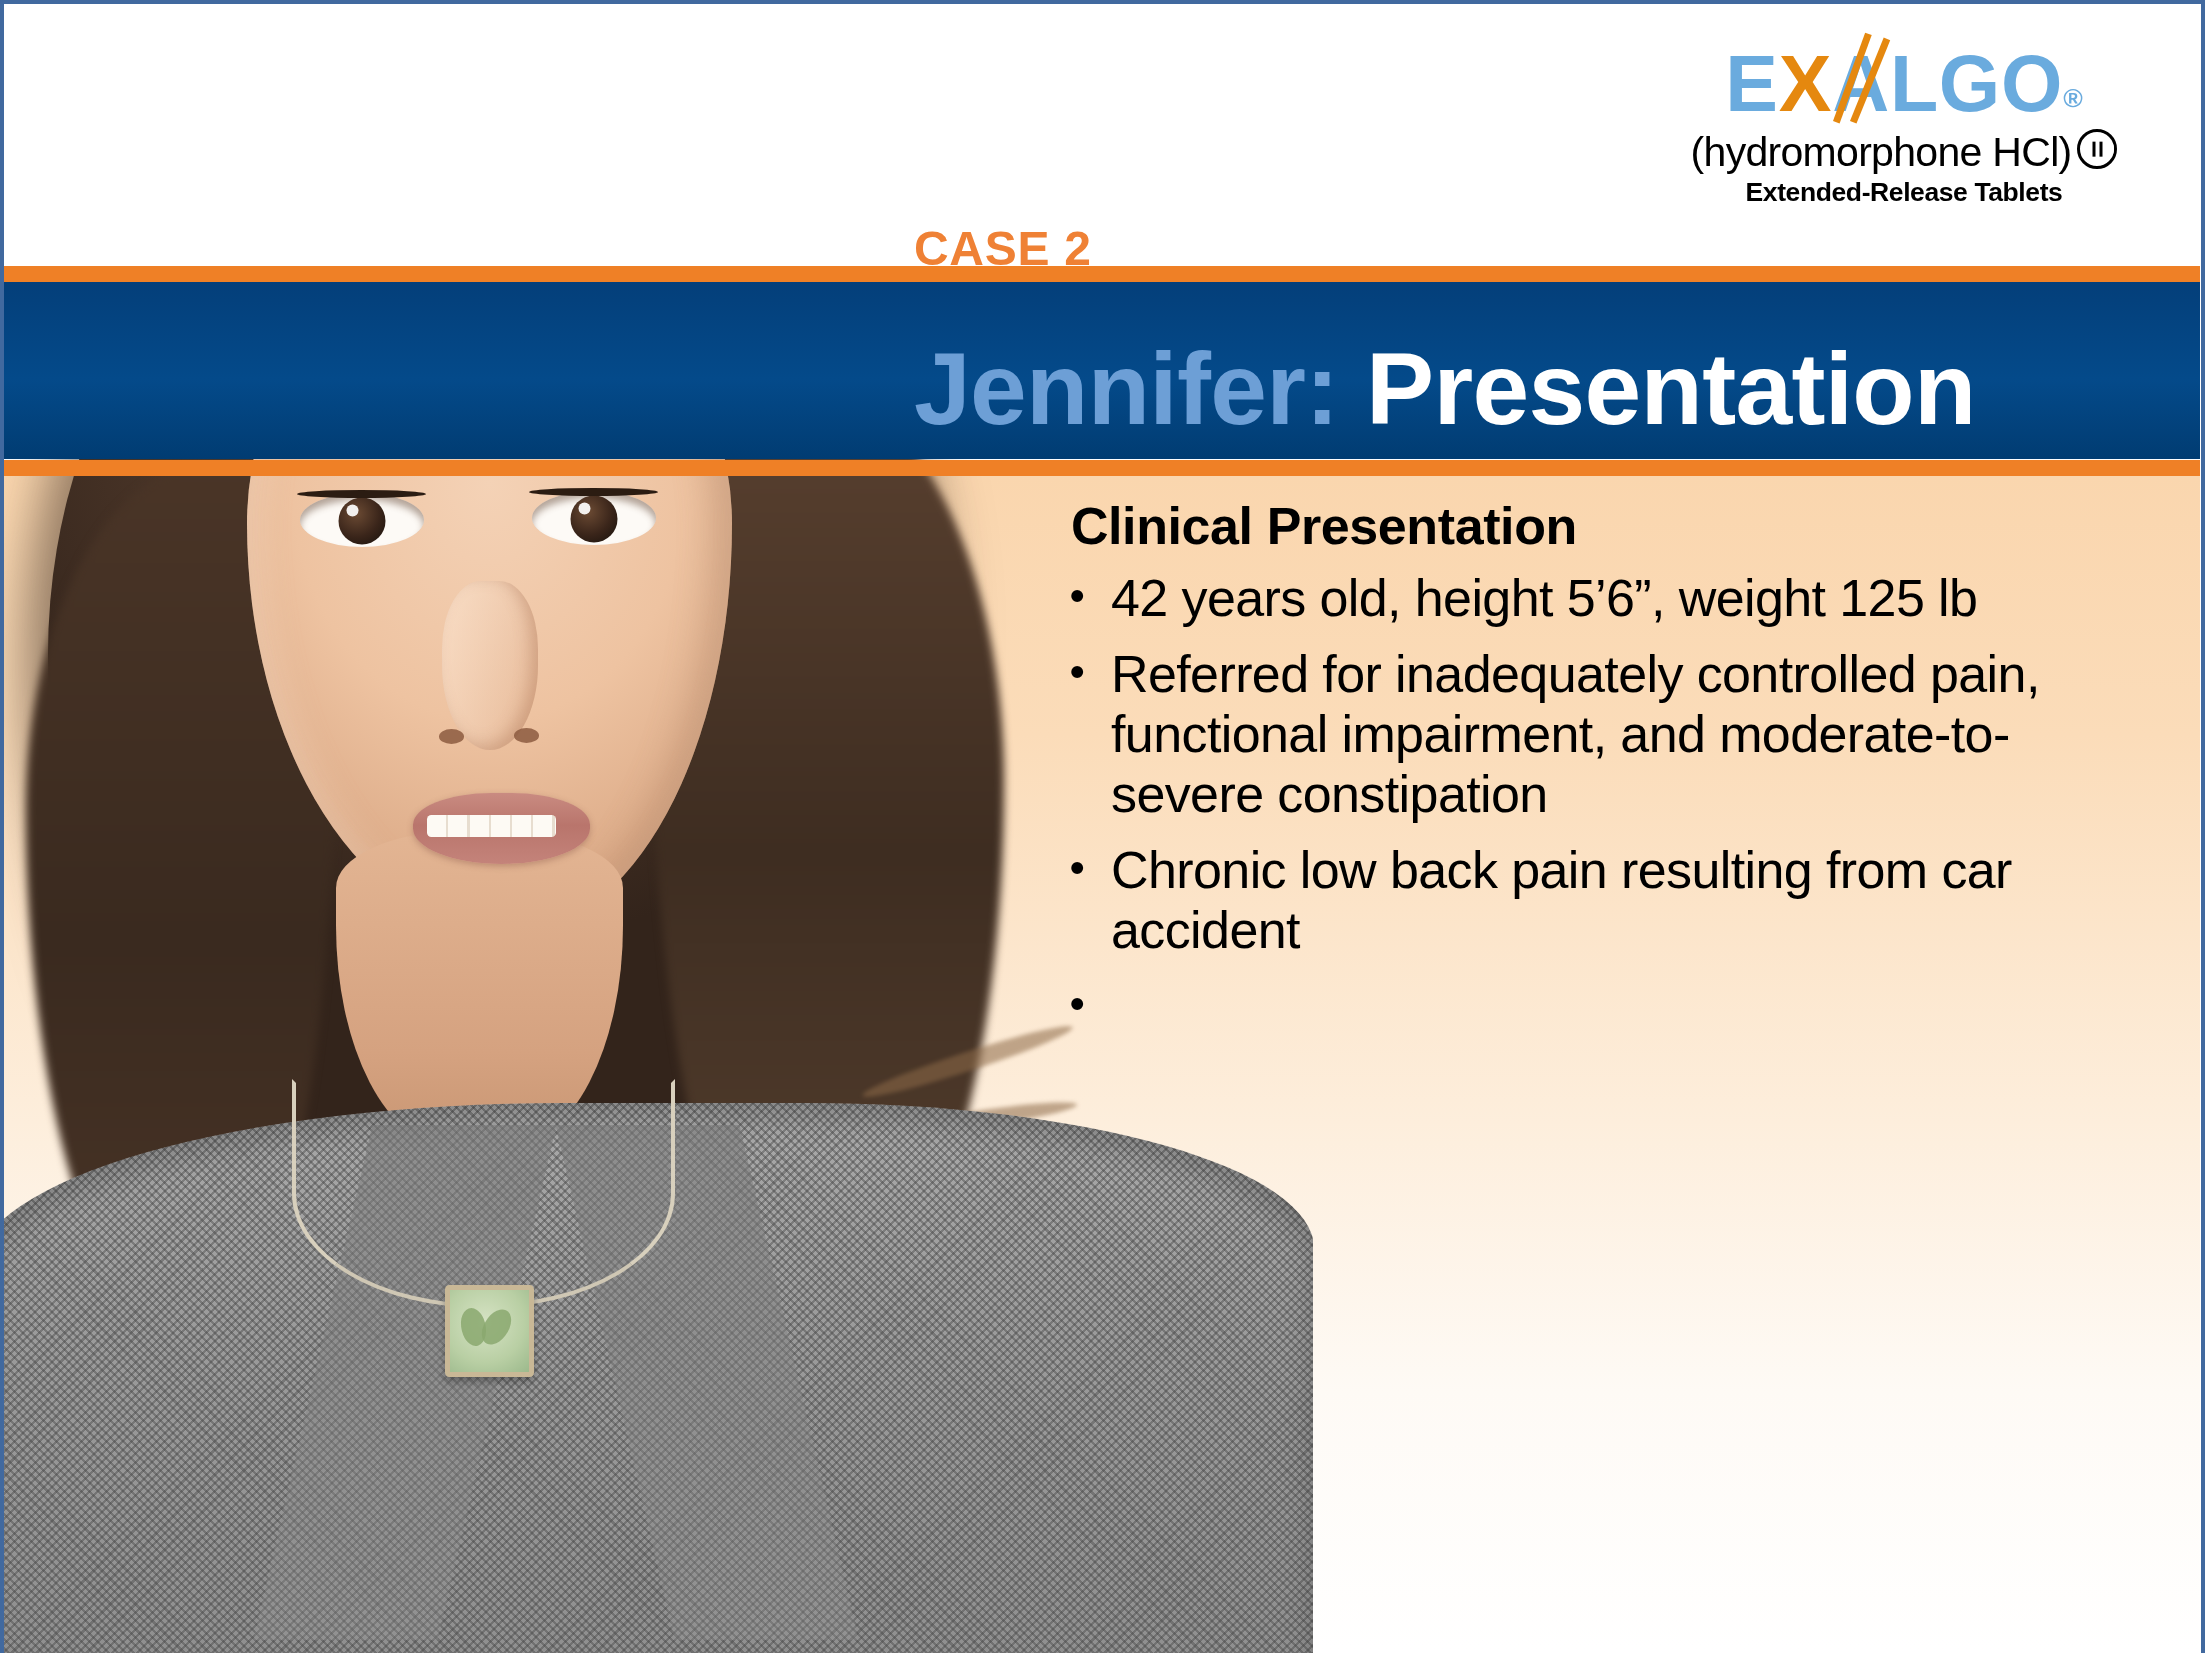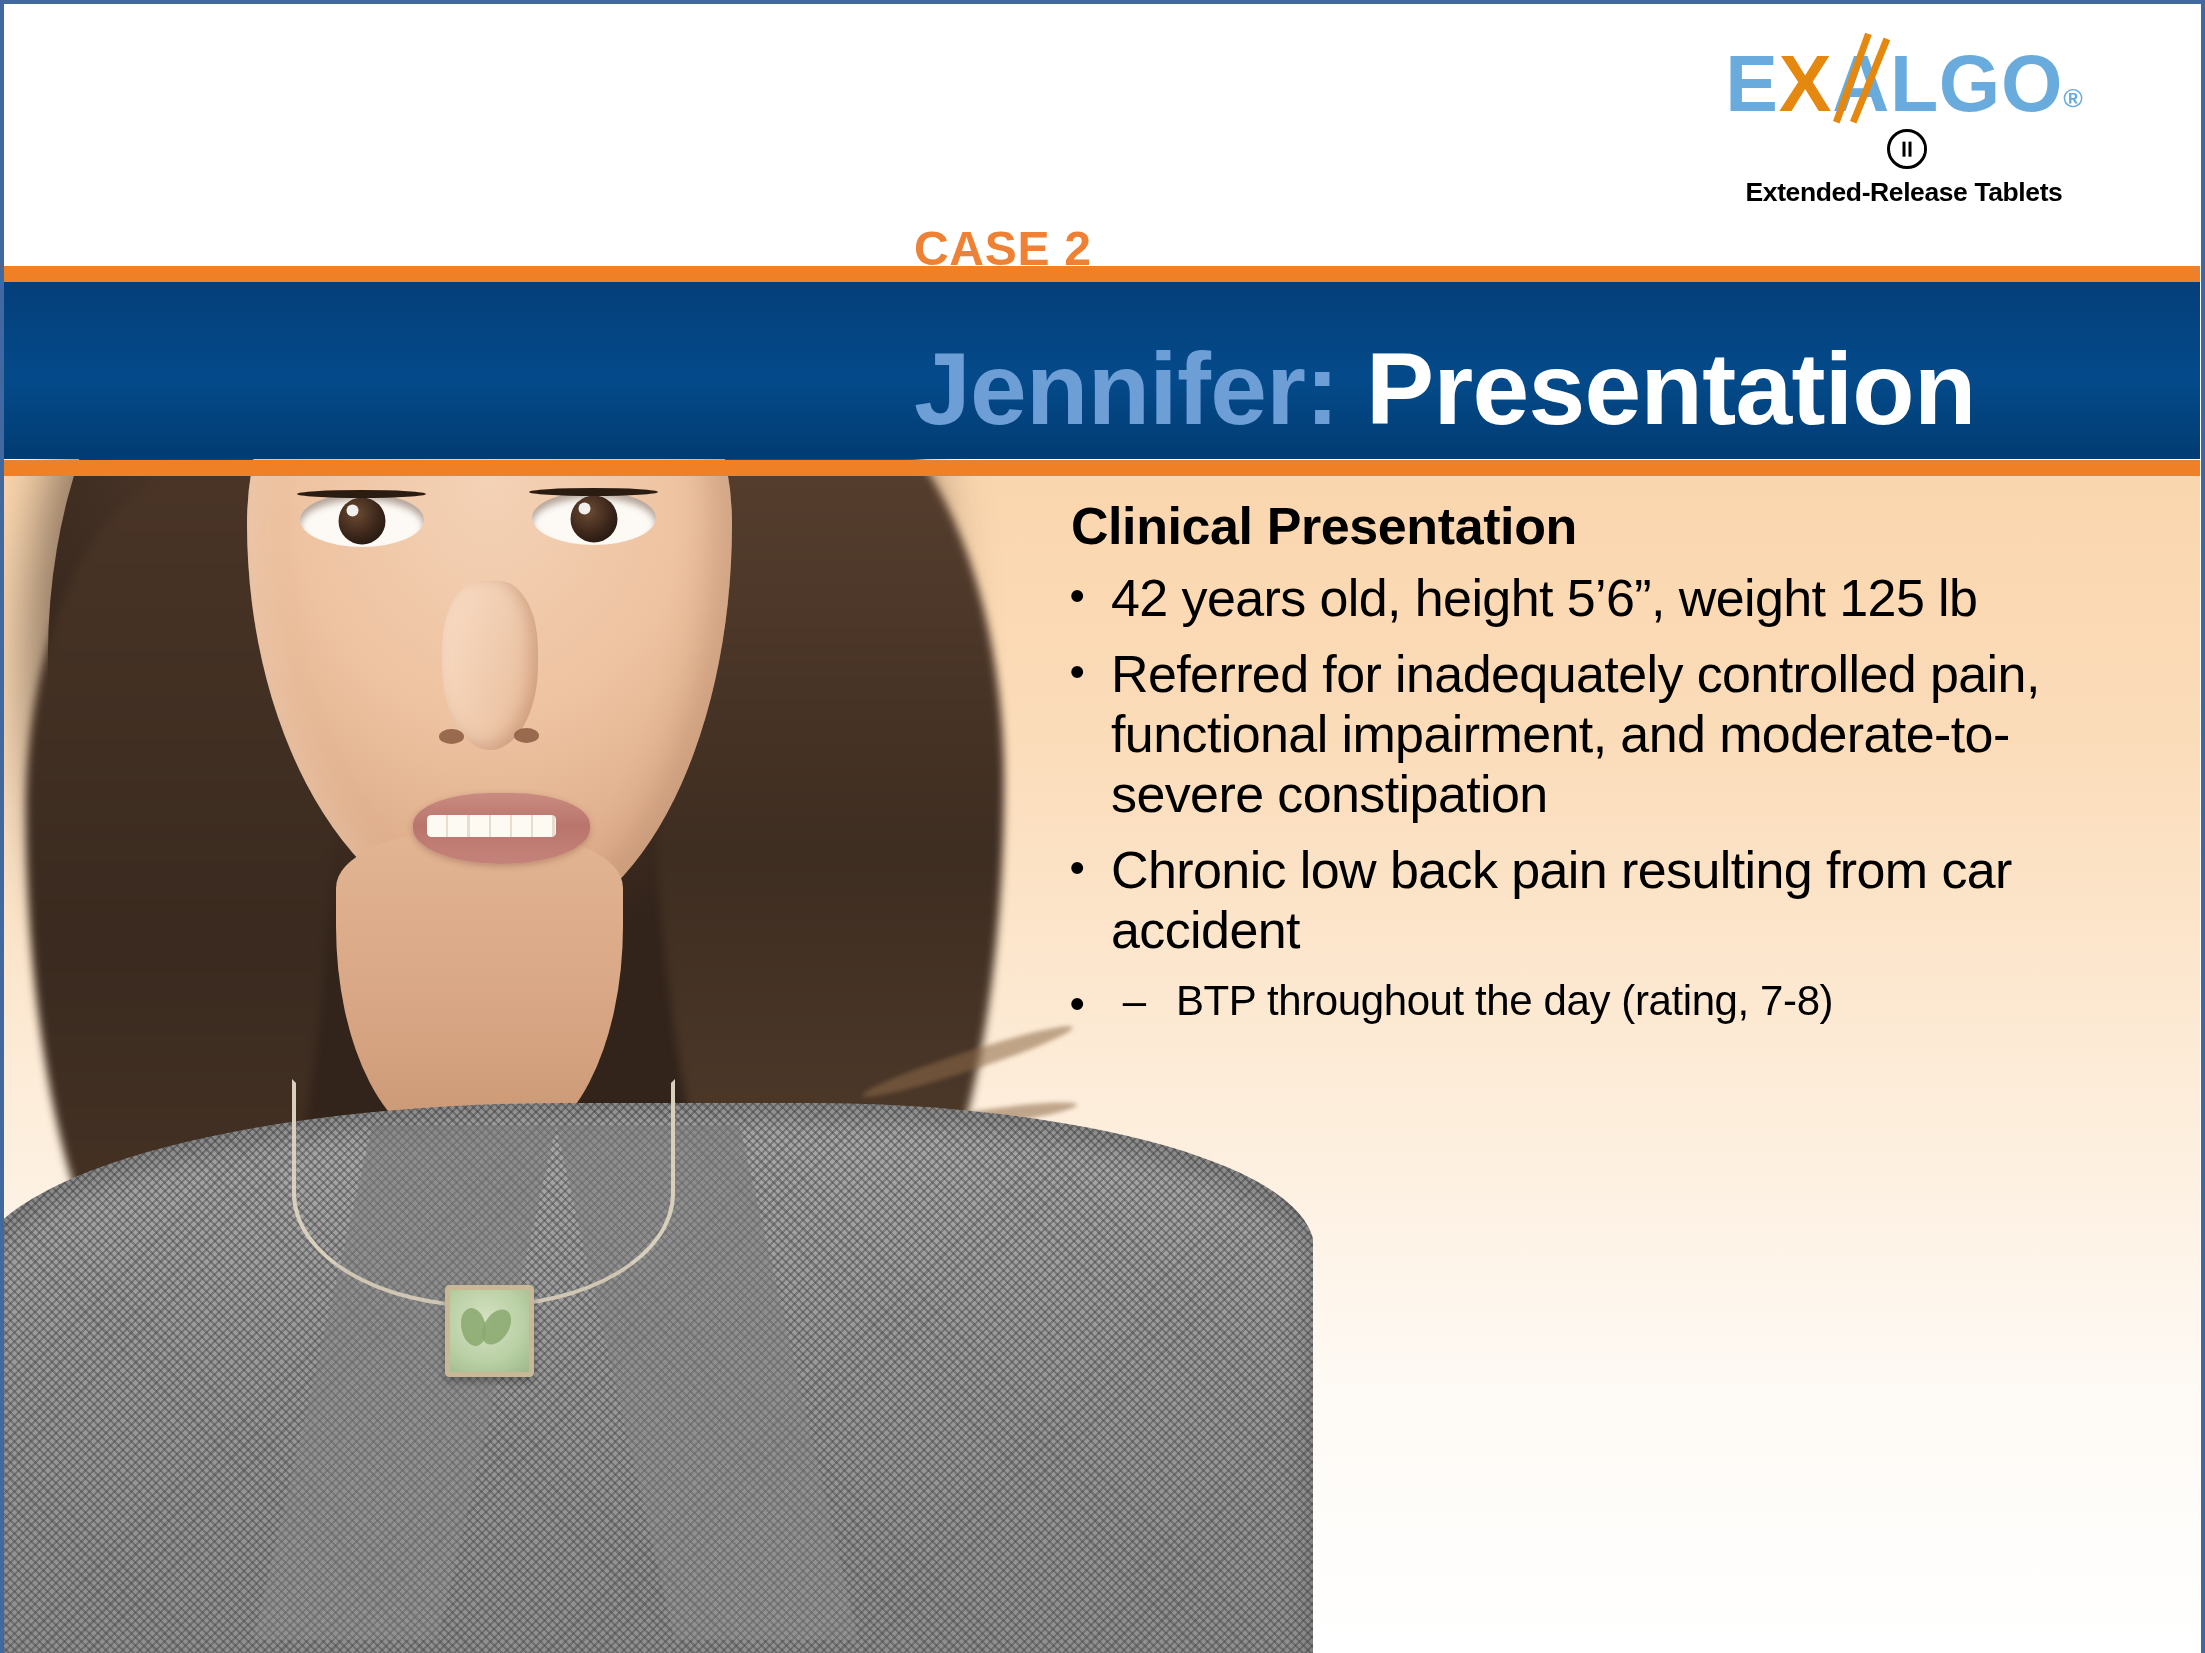--- a/index.html
+++ b/index.html
@@ -547,21 +547,21 @@
 
   <div class="rule-top"></div>
   <div class="rule-bottom"></div>
 
   <div class="logo">
     <div class="logo-wordmark">
       <div class="logo-word"><span>E</span><span class="lx">X</span><span>ALGO</span><span class="reg">®</span></div>
       <div class="logo-swoosh sw1"></div>
       <div class="logo-swoosh sw2"></div>
     </div>
-    <div class="logo-generic"><span class="cii" title="CII"><span class="cii-bars">
+    <div class="logo-generic"><span>(hydromorphone HCl)</span><span class="cii" title="CII"><span class="cii-bars">
             <i></i>
             <i></i>
           </span></span></div>
     <div class="logo-tagline">Extended-Release Tablets</div>
   </div>
 
   <div class="case-wrap">
     <div class="case-label">CASE 2</div>
   </div>
 
@@ -574,23 +574,20 @@
         <span>42 years old, height 5’6”, weight 125 lb</span>
       </li>
       <li>
         <span>Referred for inadequately controlled pain, functional impairment, and moderate-to-severe constipation</span>
       </li>
       <li>
         <span>Chronic low back pain resulting from car accident</span>
       </li>
       <li>
         <ul class="subbullets">
-          <li>
-            <span>BTP throughout the day (rating, 7-8)</span>
-          </li>
         </ul>
       </li>
     </ul>
   </div>
 
   <div class="edge-top"></div>
   <div class="edge-left"></div>
   <div class="edge-right"></div>
 
 </div>

